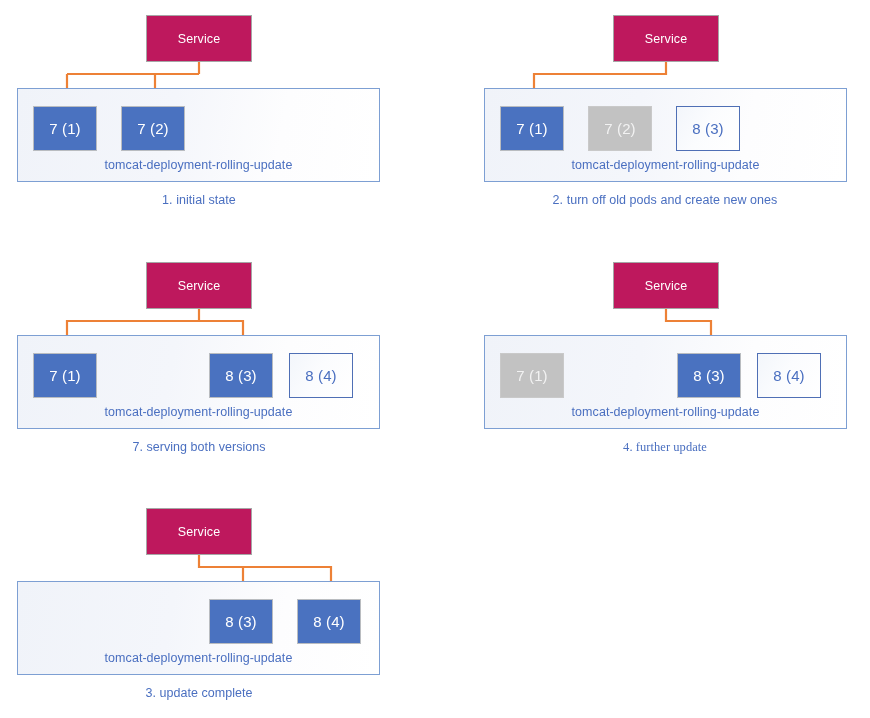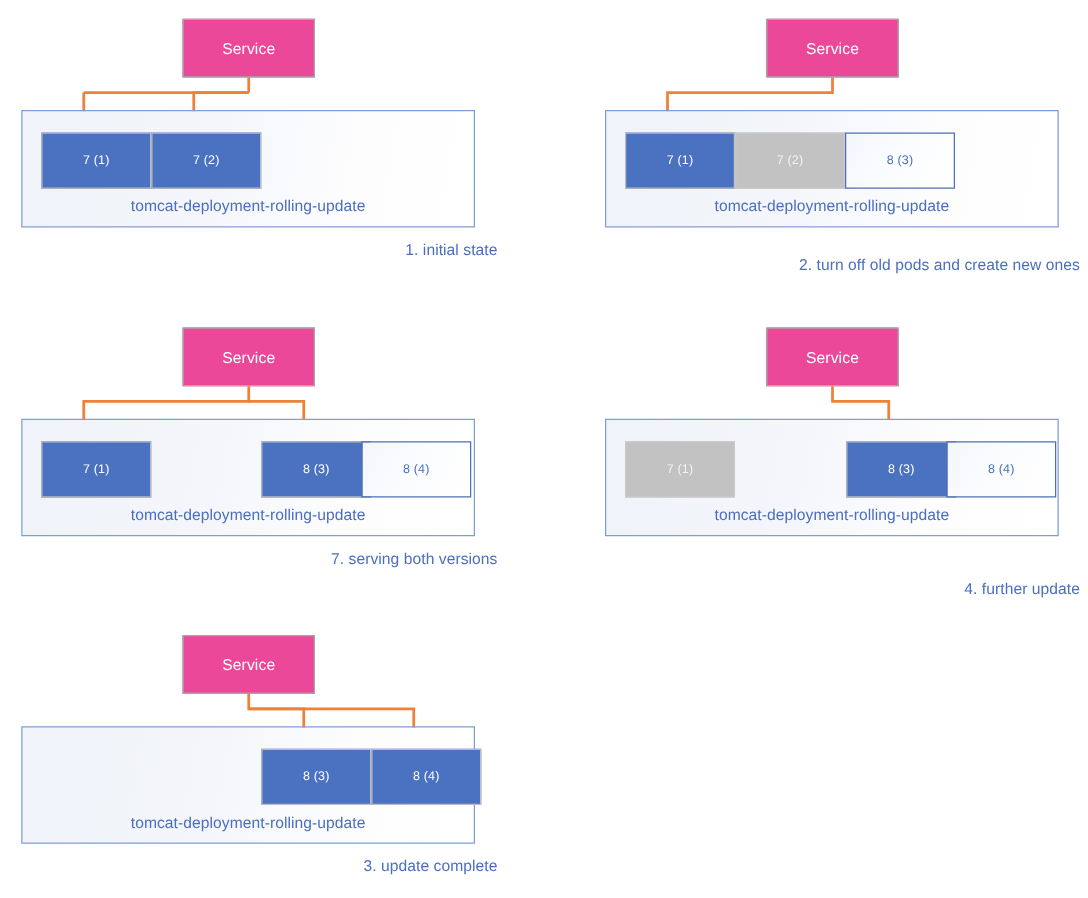--- a/index.html
+++ b/index.html
@@ -7,21 +7,21 @@
     width:870px;height:718px;position:relative;overflow:hidden;
     font-family:"Liberation Sans","DejaVu Sans",sans-serif;
     -webkit-font-smoothing:antialiased;
   }
   .panel{position:absolute;}
 
   
   .service-box{
     position:absolute;
     width:106px;height:47px;
-    background:#ec4899;
+    background:#be185d;
     border:1px solid #a6a6a6;
     box-sizing:border-box;
     color:#ffffff;
     font-size:12.5px;
     display:flex;align-items:center;justify-content:center;
     letter-spacing:.1px;
   }
 
   
   .deployment{
@@ -33,24 +33,24 @@
   .deploy-label{
     position:absolute;left:0;right:0;bottom:9px;
     text-align:center;
     font-size:12.5px;color:#4a6fc0;
     letter-spacing:.05px;
   }
 
   
   .pod{
     position:absolute;
-    width:88px;height:45px;
+    width:64px;height:45px;
     box-sizing:border-box;
     display:flex;align-items:center;justify-content:center;
-    font-size:10px;
+    font-size:15px;
     letter-spacing:.1px;
   }
   .pod.active{
     background:#4a72c0;
     border:1px solid #b9bcc0;
     color:#ffffff;
   }
   .pod.terminating{
     background:#c2c2c2;
     border:1px solid #c9c9c9;
@@ -63,21 +63,21 @@
   }
 
   
   .conn{position:absolute;left:0;top:0;overflow:visible;}
   .conn path,.conn line{stroke:#ed8136;stroke-width:2.2;fill:none;}
   .conn polygon{fill:#ed8136;}
 
   
   .caption{
     position:absolute;left:0;
-    text-align:right;
+    text-align:center;
     font-size:12.5px;color:#4a6fc0;
     letter-spacing:.05px;
     white-space:nowrap;
   }
 </style>
 </head>
 <body>
 
 <div class="panel">
 
@@ -110,21 +110,21 @@
   </svg>
 
   <div class="deployment" style="left:484px;top:88px;width:363px;height:94px;">
     <div class="deploy-label">tomcat-deployment-rolling-update</div>
   </div>
 
   <div class="pod active" style="left:500px;top:106px;">7 (1)</div>
   <div class="pod terminating" style="left:588px;top:106px;">7 (2)</div>
   <div class="pod pending" style="left:676px;top:106px;">8 (3)</div>
 
-  <div class="caption" style="top:193px;left:466px;width:398px;margin-top:12px;">2. turn off old pods and create new ones</div>
+  <div class="caption" style="top:193px;left:466px;width:398px;">2. turn off old pods and create new ones</div>
 </div>
 
 <div class="panel">
 
   <div class="service-box" style="left:146px;top:262px;">Service</div>
 
   <svg class="conn" width="870" height="718">
     <path d="M199,309 L199,321 L67,321 L67,343"></path>
     <path d="M199,321 L243,321 L243,343"></path>
     <polygon points="61,343 73,343 67,354"></polygon>
@@ -152,21 +152,21 @@
   </svg>
 
   <div class="deployment" style="left:484px;top:335px;width:363px;height:94px;">
     <div class="deploy-label">tomcat-deployment-rolling-update</div>
   </div>
 
   <div class="pod terminating" style="left:500px;top:353px;">7 (1)</div>
   <div class="pod active" style="left:677px;top:353px;">8 (3)</div>
   <div class="pod pending" style="left:757px;top:353px;">8 (4)</div>
 
-  <div class="caption" style="top:464px;left:466px;width:398px;">4. further update</div>
+  <div class="caption" style="top:440px;left:466px;width:398px;font-family:Liberation Serif, serif;">4. further update</div>
 </div>
 
 <div class="panel">
 
   <div class="service-box" style="left:146px;top:508px;">Service</div>
 
   <svg class="conn" width="870" height="718">
     <path d="M199,555 L199,567 L243,567 L243,589"></path>
     <path d="M199,567 L331,567 L331,589"></path>
     <polygon points="237,589 249,589 243,600"></polygon>

